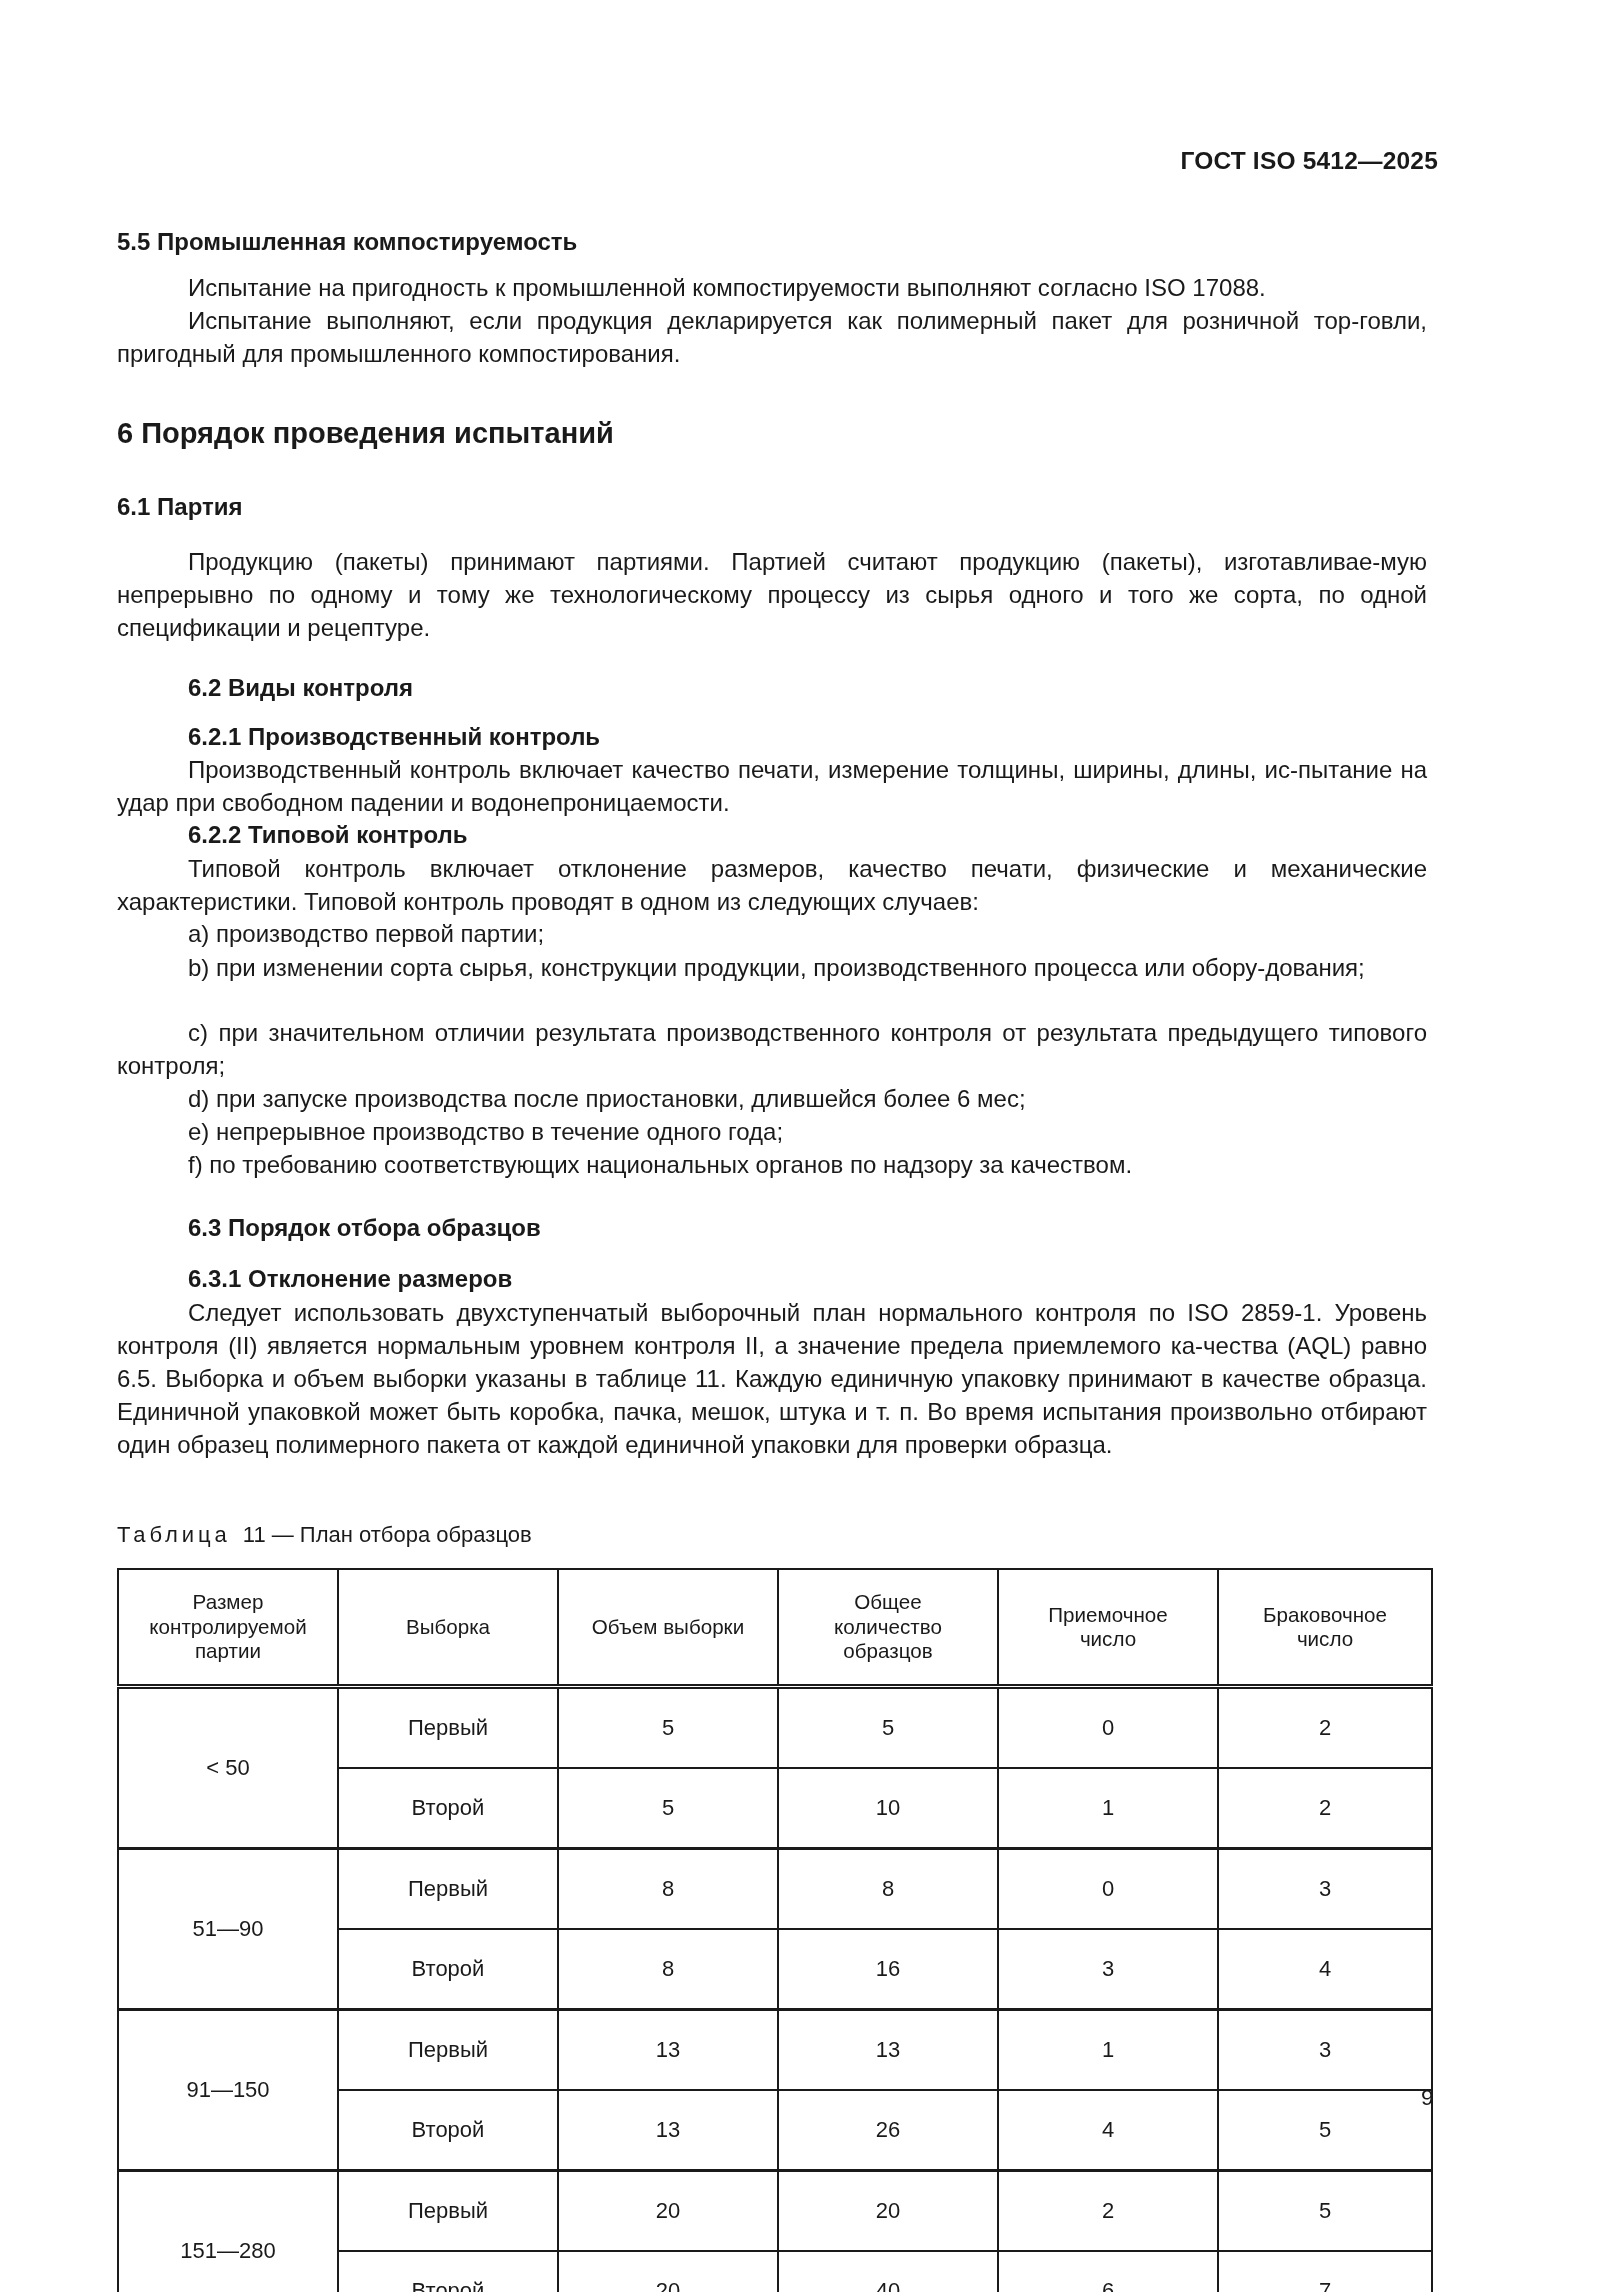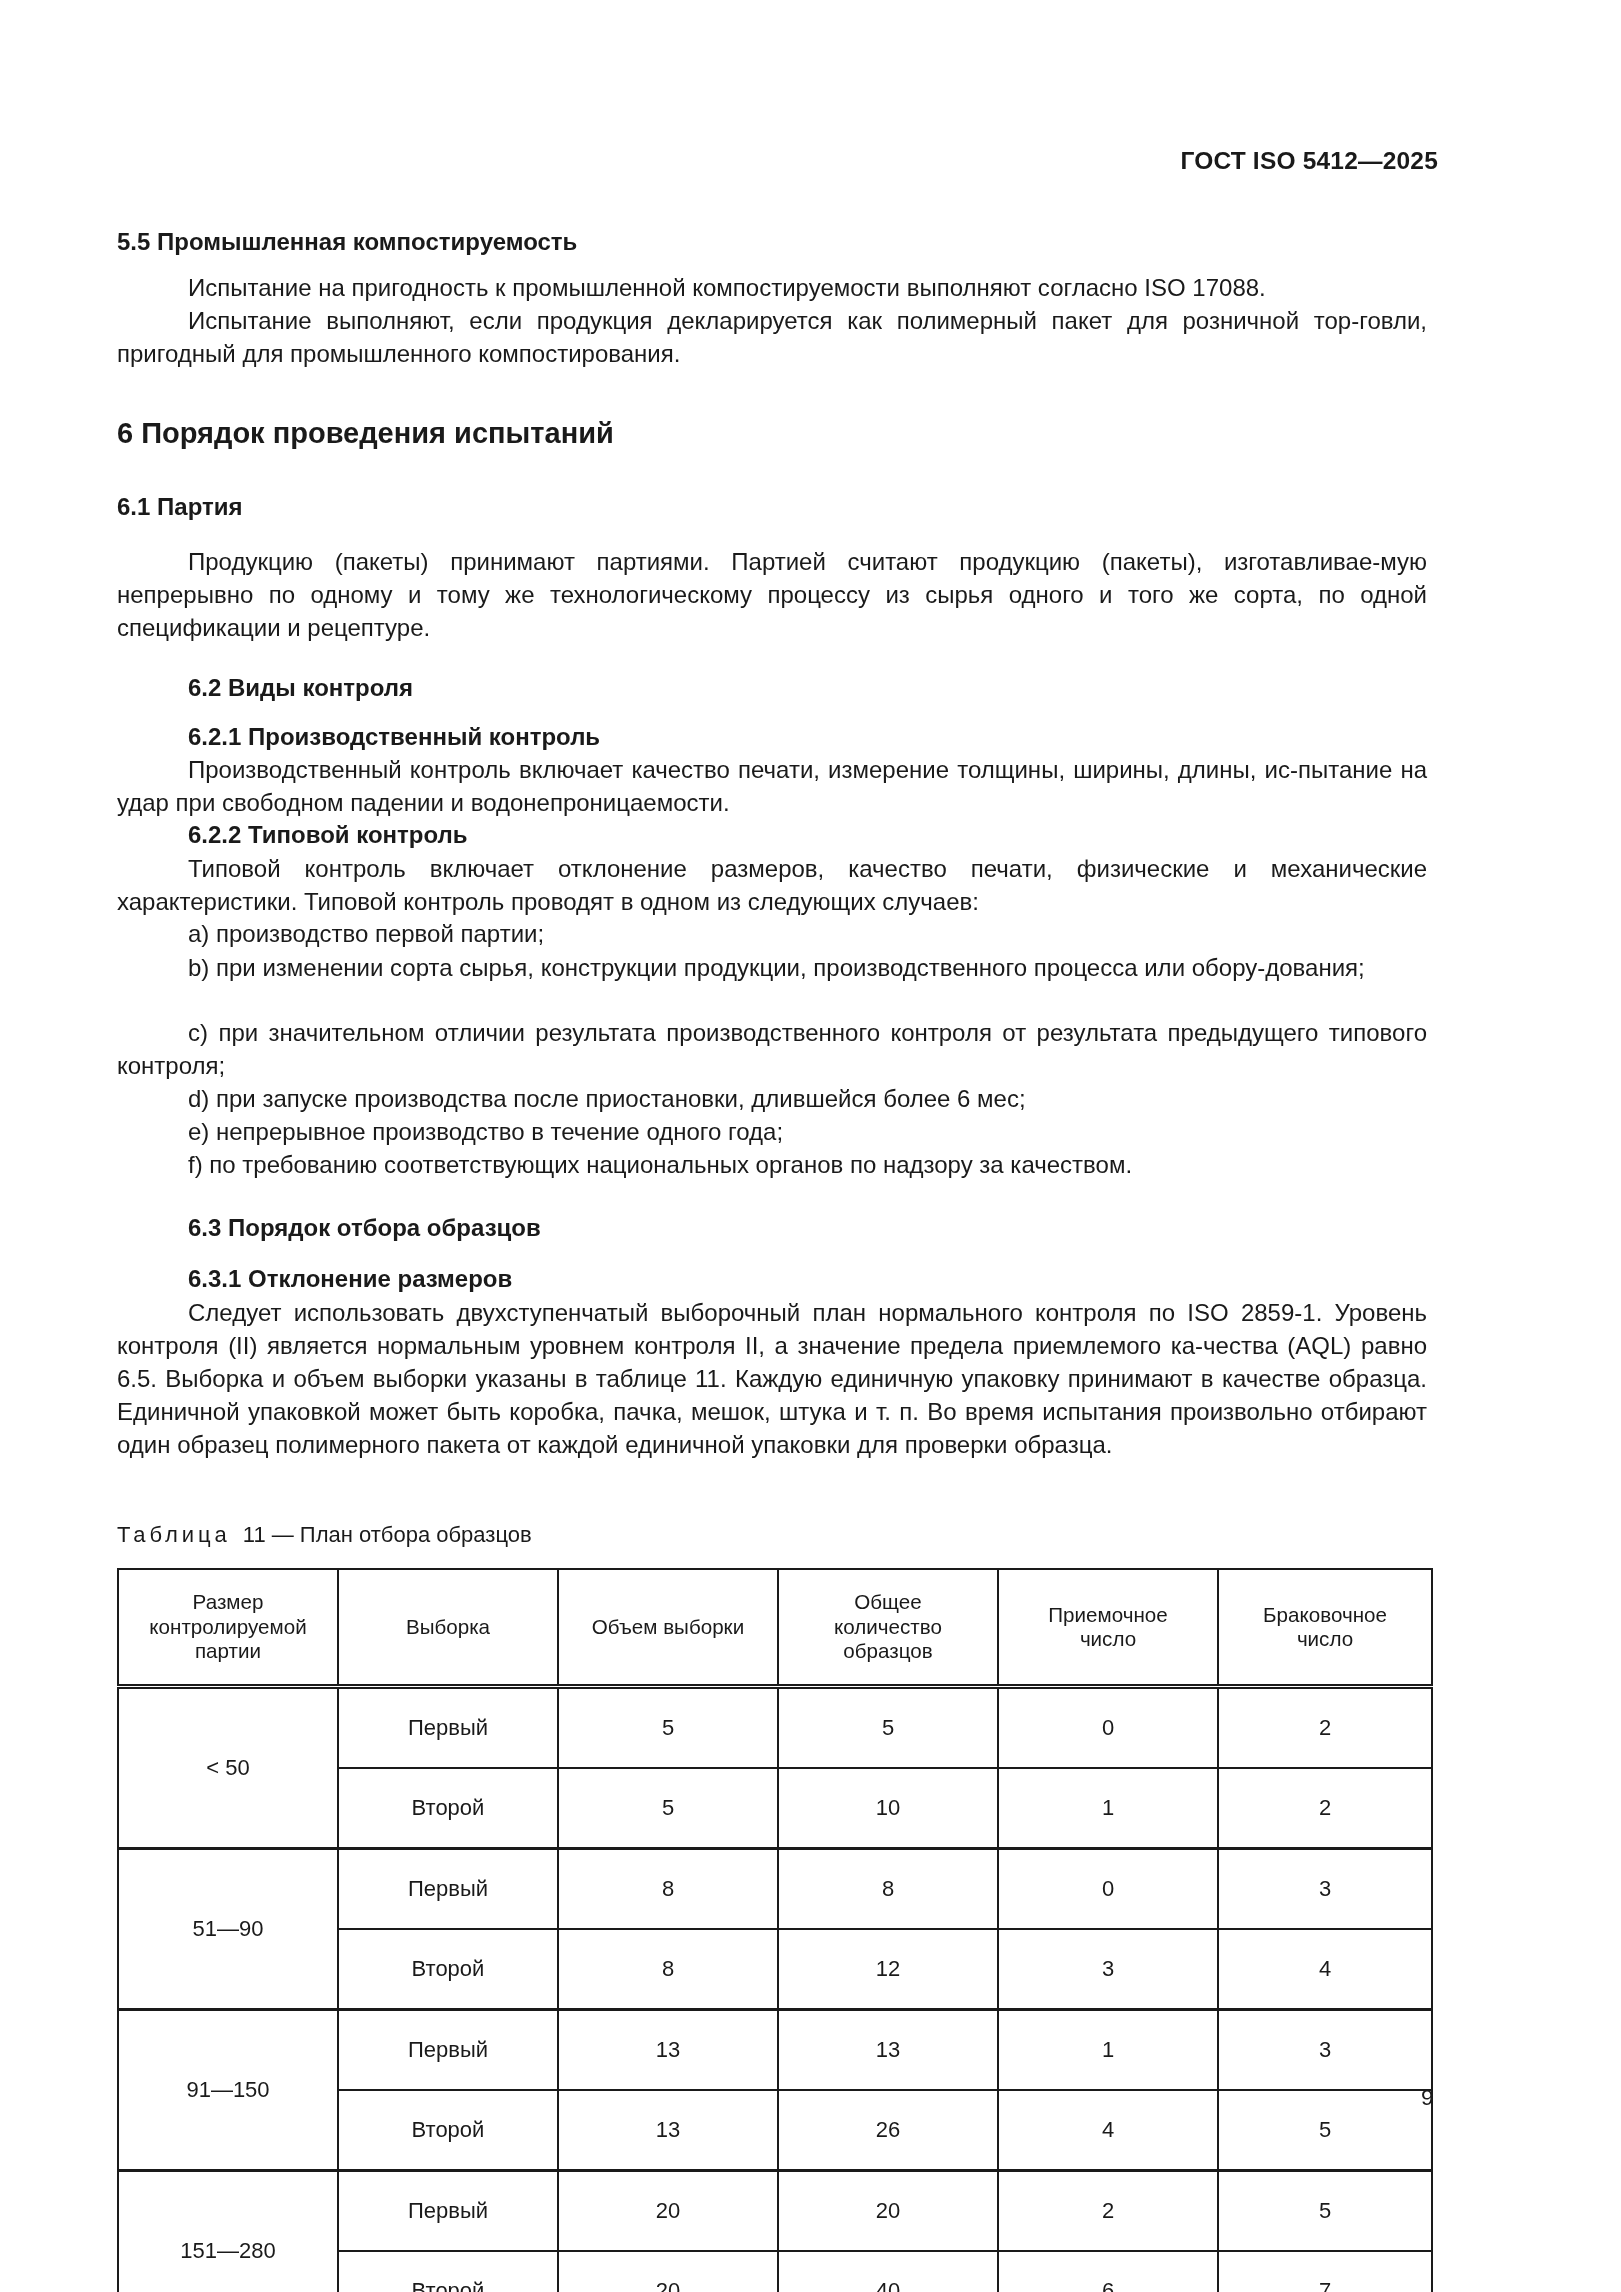--- a/index.html
+++ b/index.html
@@ -102,21 +102,21 @@
         <td rowspan="2" style="border-bottom-width:3.4px;border-radius:29px;">51—90</td>
         <td>Первый</td>
         <td>8</td>
         <td>8</td>
         <td>0</td>
         <td>3</td>
       </tr>
       <tr class="grp-end">
         <td>Второй</td>
         <td>8</td>
-        <td>12</td>
+        <td>16</td>
         <td>3</td>
         <td>4</td>
       </tr>
 
       <tr>
         <td rowspan="2" style="border-bottom-width:3.4px;">91—150</td>
         <td>Первый</td>
         <td>13</td>
         <td>13</td>
         <td>1</td>

